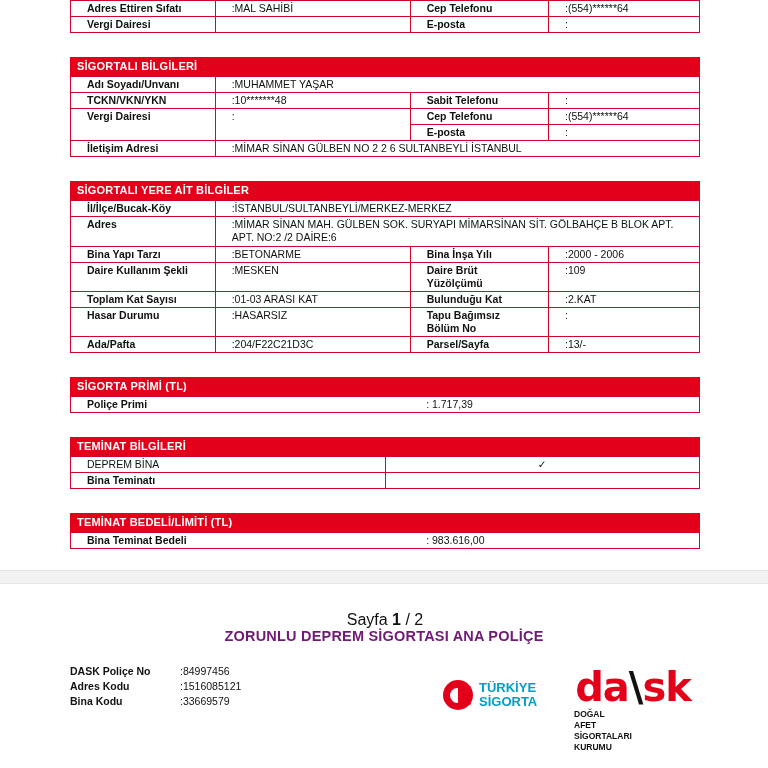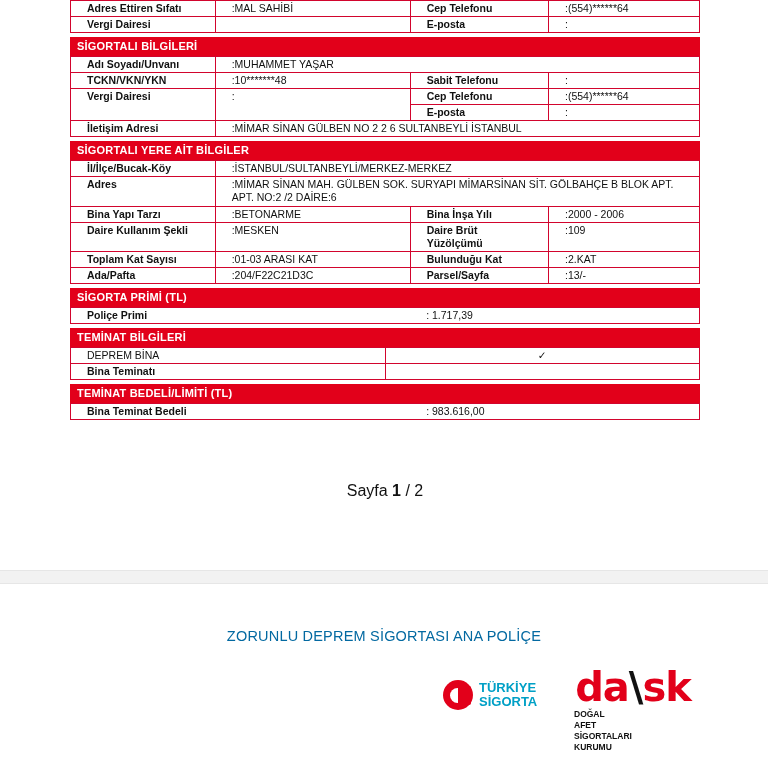--- a/index.html
+++ b/index.html
@@ -40,21 +40,21 @@
   td.lbl { font-weight: bold; }
   td.val { font-weight: normal; }
   .section-head {
     background: #e2001a;
     color: #fff;
     font-weight: bold;
     font-size: 11px;
     padding: 2px 6px 3px 6px;
     letter-spacing: 0.2px;
     border: 1px solid #e2001a;
-    margin-top: 4px;
+    margin-top: 24px;
   }
   .check { text-align: center; font-size: 13px; }
   .footer-page {
     text-align: center;
     font-size: 16px;
     color: #111;
     margin-top: 62px;
   }
   .footer-page b { font-weight: bold; }
   
@@ -70,22 +70,22 @@
   
   .page2 {
     position: absolute;
     left: 0;
     top: 586px;
     width: 768px;
   }
   .p2-title {
     text-align: center;
     font-size: 14.5px;
-    font-weight: normal;
-    color: #0369a1;
+    font-weight: bold;
+    color: #701a75;
     margin-top: 42px;
     letter-spacing: 0.2px;
   }
   .p2-body {
     position: relative;
     margin-top: 20px;
     height: 86px;
   }
   .p2-fields {
     position: absolute;
@@ -269,20 +269,26 @@
           <td class="lbl">Daire Brüt Yüzölçümü</td>
           <td class="val">:109</td>
         </tr>
         <tr>
           <td class="lbl">Toplam Kat Sayısı</td>
           <td class="val">:01-03 ARASI KAT</td>
           <td class="lbl">Bulunduğu Kat</td>
           <td class="val">:2.KAT</td>
         </tr>
         <tr>
+          <td class="lbl">Hasar Durumu</td>
+          <td class="val">:HASARSIZ</td>
+          <td class="lbl">Tapu Bağımsız Bölüm No</td>
+          <td class="val">:</td>
+        </tr>
+        <tr>
           <td class="lbl">Ada/Pafta</td>
           <td class="val">:204/F22C21D3C</td>
           <td class="lbl">Parsel/Sayfa</td>
           <td class="val">:13/-</td>
         </tr>
       </tbody>
     </table>
 
     <div class="section-head">SİGORTA PRİMİ (TL)</div>
     <table class="tbl">
@@ -334,20 +340,34 @@
       <span>Sayfa </span><b>1</b><span> / 2</span>
     </div>
   </div>
 
   <div class="band" style="top:570px;"></div>
 
   <div class="page2">
     <div class="p2-title">ZORUNLU DEPREM SİGORTASI ANA POLİÇE</div>
 
     <div class="p2-body">
+      <div class="p2-fields">
+        <div class="row">
+          <div class="k">DASK Poliçe No</div>
+          <div class="v">:84997456</div>
+        </div>
+        <div class="row">
+          <div class="k">Adres Kodu</div>
+          <div class="v">:1516085121</div>
+        </div>
+        <div class="row">
+          <div class="k">Bina Kodu</div>
+          <div class="v">:33669579</div>
+        </div>
+      </div>
 
       <div class="ts-logo">
         <div class="ts-mark"></div>
         <div class="ts-text">
           <div>TÜRKİYE</div>
           <div class="l2">SİGORTA</div>
         </div>
       </div>
 
       <div class="dask-logo">

